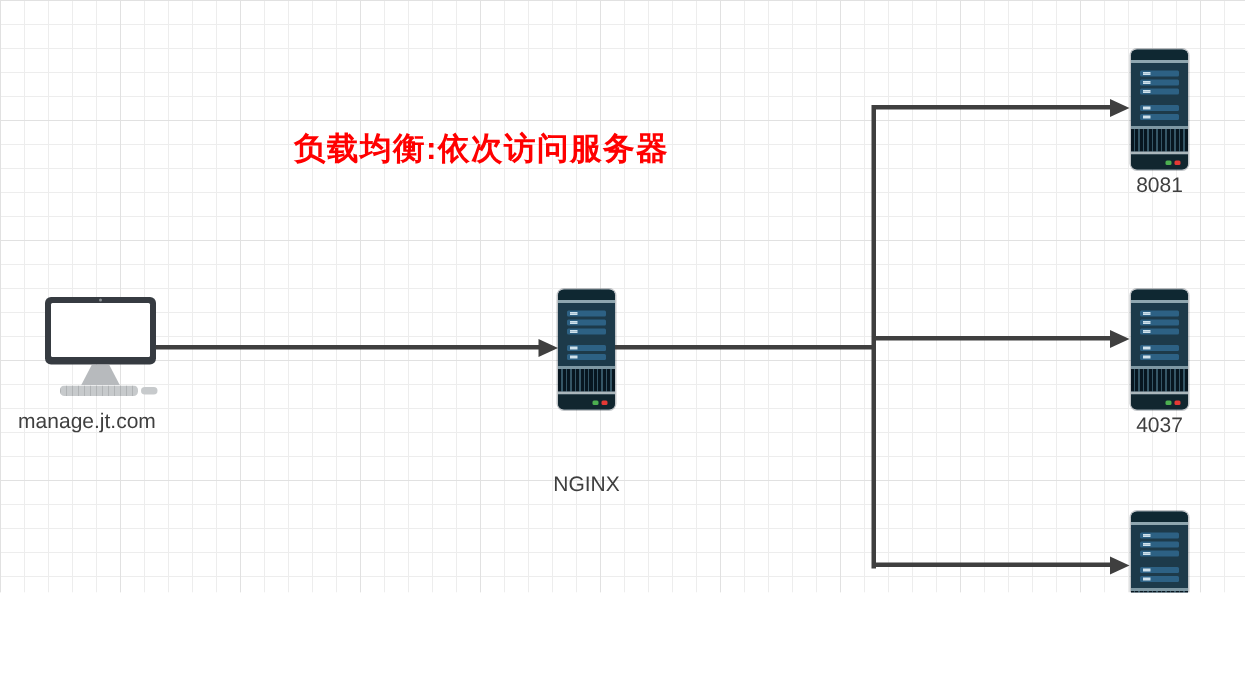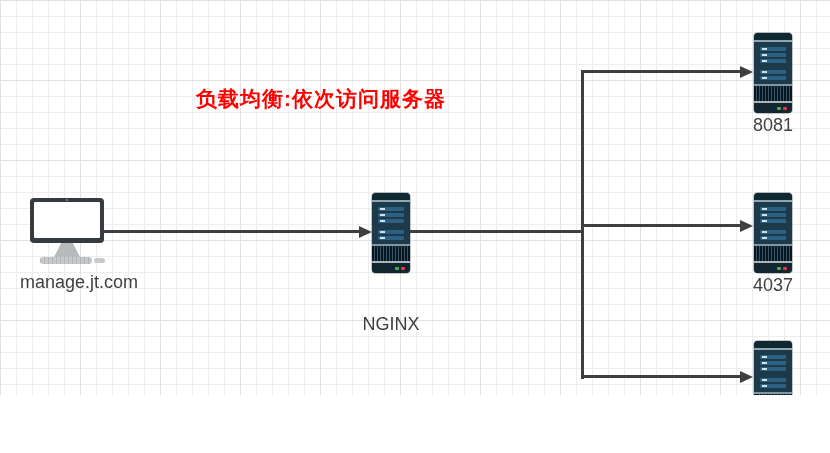--- a/index.html
+++ b/index.html
@@ -64,21 +64,21 @@
     position:absolute;left:54px;top:243px;width:26px;height:14px;background:#b7babd;
     clip-path:polygon(28% 0,72% 0,100% 100%,0 100%);
   }
   .monitor-keyboard{
     position:absolute;left:40px;top:257px;width:52px;height:7px;border-radius:3px;background:#c7cacc;
     background-image:repeating-linear-gradient(90deg,#b0b3b5 0 1px,transparent 1px 4px);
   }
   .monitor-mouse{position:absolute;left:94px;top:258px;width:11px;height:5px;border-radius:3px;background:#c7cacc;}
   
   .node-label{
-    position:absolute;width:100px;text-align:center;color:#3f3f3f;font-size:18px;z-index:2;white-space:nowrap;
+    position:absolute;width:100px;text-align:center;color:#3f3f3f;font-size:14px;z-index:2;white-space:nowrap;
   }
   .watermark{
     position:absolute;left:545px;top:425px;color:#e3e3e3;font-size:15px;letter-spacing:.4px;
     white-space:nowrap;z-index:1;user-select:none;
   }
   .z3{z-index:3;}
 </style>
 </head>
 <body>
 
@@ -87,21 +87,21 @@
   <div class="note-title">负载均衡:依次访问服务器</div>
 
   <div>
     <div class="monitor-frame">
       <span class="camera"></span>
       <span class="screen"></span>
     </div>
     <div class="monitor-stand"></div>
     <div class="monitor-keyboard"></div>
     <div class="monitor-mouse"></div>
-    <div class="node-label" style="left:20px;top:272px;">manage.jt.com</div>
+    <div class="node-label" style="left:8px;top:272px;">manage.jt.com</div>
   </div>
 
   <div class="hline" style="left:104px;top:230px;width:256px;"></div>
   <div class="arrow-right" style="left:359px;top:226px;"></div>
 
   <div>
     <div class="server" style="left:372px;top:193px;">
       <div class="cap"></div>
       <div class="panel">
         <div class="bar"></div>

